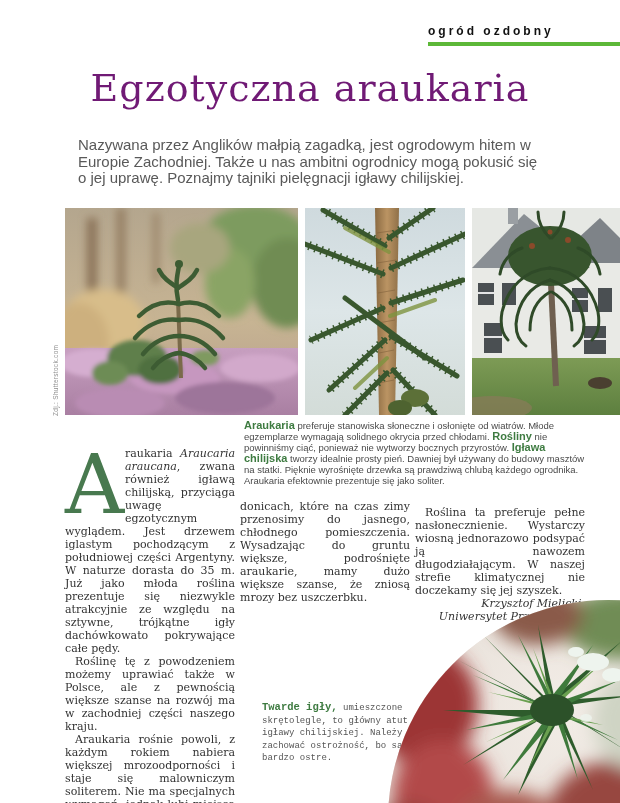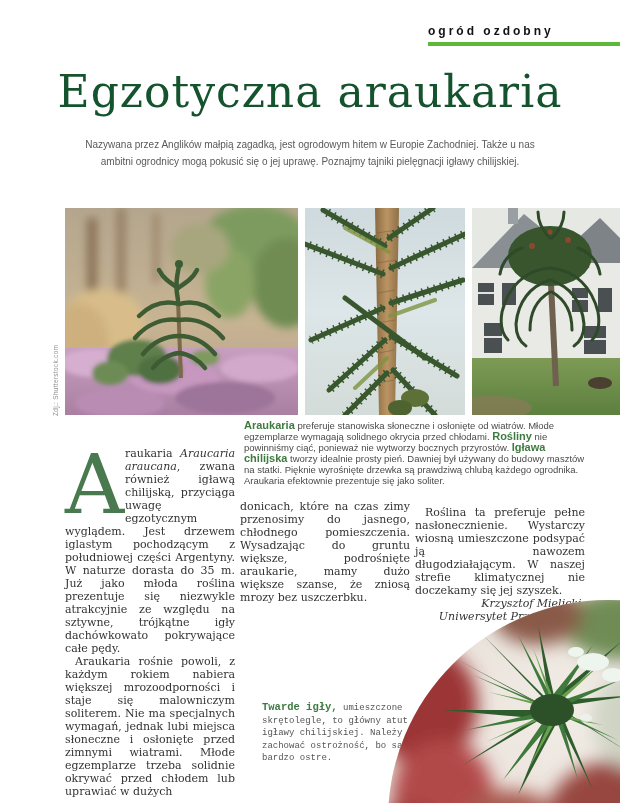--- a/index.html
+++ b/index.html
@@ -15,26 +15,26 @@
     font-size:12px;letter-spacing:3px;color:#111;
   }
   .header-bar{
     position:absolute;top:42px;left:428px;right:0;height:4px;
     background:#5cb838;
   }
   
   .page-title{
     position:absolute;top:66px;left:0;width:620px;margin:0;
     text-align:center;font-family:"DejaVu Serif",serif;font-weight:normal;
-    font-size:44px;color:#14532d;letter-spacing:1px;
+    font-size:38px;color:#701a75;letter-spacing:1px;
   }
   .subtitle{
     position:absolute;top:137px;left:78px;width:464px;
-    text-align:center;font-family:"Liberation Sans",sans-serif;
-    font-size:10px;line-height:16.5px;color:#595959;
+    text-align:left;font-family:"Liberation Sans",sans-serif;
+    font-size:15px;line-height:16.5px;color:#595959;
   }
   
   .photo{position:absolute;top:208px;height:207px;overflow:hidden;background:#ccc;}
   .photo svg{display:block;}
   #photo1{left:65px;width:233px;}
   #photo2{left:305px;width:160px;}
   #photo3{left:472px;width:148px;}
   .photo-credit{
     position:absolute;left:52px;top:328px;height:88px;
     writing-mode:vertical-rl;transform:rotate(180deg);
@@ -269,29 +269,30 @@
   </div>
 
   <div class="photo-caption">
     <span class="cap-bold">Araukaria</span><span> preferuje stanowiska słoneczne i osłonięte od wiatrów. Młode egzemplarze wymagają solidnego okrycia przed chłodami. </span><span class="cap-bold">Rośliny</span><span> nie powinniśmy ciąć, ponieważ nie wytworzy bocznych przyrostów. </span><span class="cap-bold">Igława chilijska</span><span> tworzy idealnie prosty pień. Dawniej był używany do budowy masztów na statki. Pięknie wyrośnięte drzewka są prawdziwą chlubą każdego ogrodnika. Araukaria efektownie prezentuje się jako soliter.</span>
   </div>
 
   <div class="col" id="col1">
     <p>
       <span class="dropcap">A</span><span>raukaria </span><span class="latin">Araucaria araucana</span><span>, zwana również igławą chilijską, przyciąga uwagę egzotycznym wyglądem. Jest drzewem iglastym pochodzącym z południowej części Argentyny. W naturze dorasta do 35 m. Już jako młoda roślina prezentuje się niezwykle atrakcyjnie ze względu na sztywne, trójkątne igły dachówkowato pokrywające całe pędy.</span>
     </p>
+    <p class="indent">Roślinę tę z powodzeniem możemy uprawiać także w Polsce, ale z pewnością większe szanse na rozwój ma w zachodniej części naszego kraju.</p>
     <p class="indent">Araukaria rośnie powoli, z każdym rokiem nabiera większej mrozoodporności i staje się malowniczym soliterem. Nie ma specjalnych wymagań, jednak lubi miejsca słoneczne i osłonięte przed zimnymi wiatrami. Młode egzemplarze trzeba solidnie okrywać przed chłodem lub uprawiać w dużych</p>
   </div>
 
   <div class="col" id="col2">
     <p>donicach, które na czas zimy przenosimy do jasnego, chłodnego pomieszczenia. Wysadzając do gruntu większe, podrośnięte araukarie, mamy dużo większe szanse, że zniosą mrozy bez uszczerbku.</p>
   </div>
 
   <div class="col" id="col3">
-    <p class="indent">Roślina ta preferuje pełne nasłonecznienie. Wystarczy wiosną umieszczone podsypać ją nawozem długodziałającym. W naszej strefie klimatycznej nie doczekamy się jej szyszek.</p>
+    <p class="indent">Roślina ta preferuje pełne nasłonecznienie. Wystarczy wiosną jednorazowo podsypać ją nawozem długodziałającym. W naszej strefie klimatycznej nie doczekamy się jej szyszek.</p>
     <p class="author-line">Krzysztof Mielicki,</p>
     <p class="author-line">Uniwersytet Przyrodniczy, Poznań</p>
   </div>
 
   <div class="needle-caption">
     <span class="needle-lead">Twarde igły,</span><span> umieszczone skrętolegle, to główny atut igławy chilijskiej. Należy zachować ostrożność, bo są bardzo ostre.</span>
   </div>
 
   <div class="circle-photo">
     <svg width="440" height="440" viewBox="0 0 440 440" xmlns="http://www.w3.org/2000/svg">

